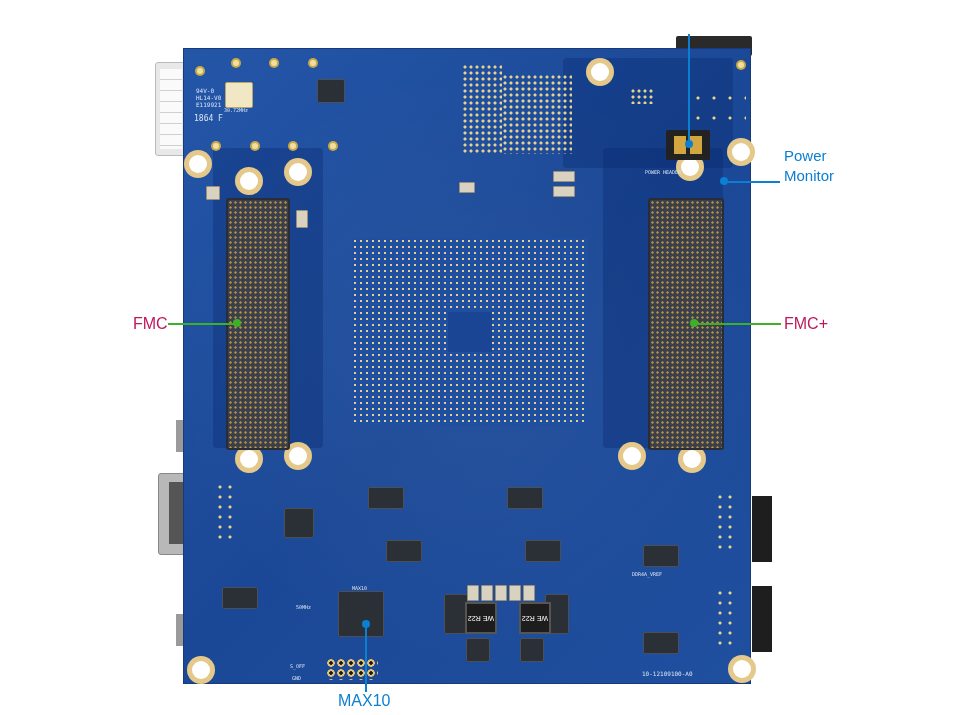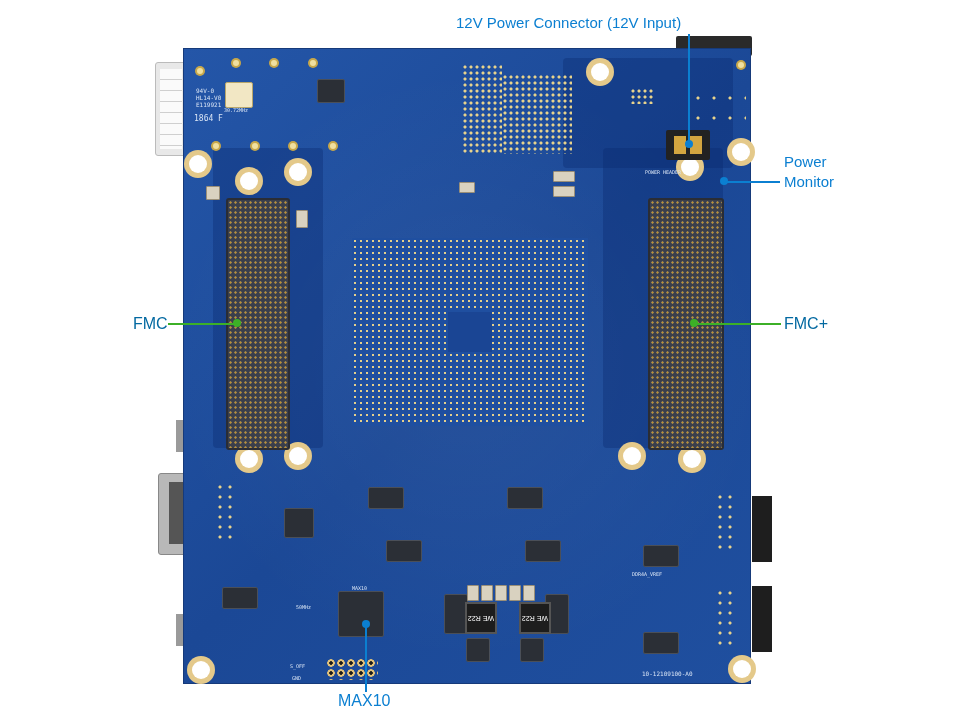--- a/index.html
+++ b/index.html
@@ -44,21 +44,21 @@
   .header-pins{position:absolute;left:326px;top:658px;width:52px;height:22px;
     background-image:radial-gradient(circle,#1b1b1b 1.5px,#e2c27a 2px,#e2c27a 3.5px,transparent 4px);background-size:10px 10px;}
   .power-header{position:absolute;left:666px;top:130px;width:44px;height:30px;background:#222;border-radius:2px;}
   .power-header::before,.power-header::after{content:"";position:absolute;top:6px;width:12px;height:18px;background:#d4a640;}
   .power-header::before{left:8px;}
   .power-header::after{right:8px;}
   .silk{position:absolute;color:#d8e4f5;font-size:6px;font-family:"DejaVu Sans Mono",monospace;white-space:nowrap;}
 
   .callout-label{position:absolute;font-size:15px;white-space:nowrap;line-height:18px;}
   .callout-label.blue{color:#0b7fd1;}
-  .callout-label.green{color:#0369a1;}
+  .callout-label.green{color:#be185d;}
   .line{position:absolute;}
   .line.blue{background:#0b7fd1;}
   .line.green{background:#3cb027;}
   .dot{position:absolute;width:8px;height:8px;border-radius:50%;}
   .dot.blue{background:#0b7fd1;}
   .dot.green{background:#3cb027;}
 </style>
 </head>
 <body>
 
@@ -161,25 +161,24 @@
   <div class="silk" style="left:194px;top:114px;font-size:8px;">1864 F</div>
   <div class="silk" style="left:224px;top:107px;font-size:5px;">30.72MHz</div>
   <div class="silk" style="left:645px;top:169px;font-size:5px;">POWER HEADER</div>
   <div class="silk" style="left:642px;top:670px;font-size:6px;">10-12109100-A0</div>
   <div class="silk" style="left:632px;top:571px;font-size:5px;">DDR4A_VREF</div>
   <div class="silk" style="left:296px;top:604px;font-size:5px;">50MHz</div>
   <div class="silk" style="left:290px;top:663px;font-size:5px;">S_OFF</div>
   <div class="silk" style="left:292px;top:675px;font-size:5px;">GND</div>
   <div class="silk" style="left:352px;top:585px;font-size:5px;">MAX10</div>
 
-  <div class="callout-label blue" style="left:456px;top:14px;">12V Power Connector (12V Input)</div>
   <div class="line blue" style="left:688px;top:34px;width:1.5px;height:110px;"></div>
   <div class="dot blue" style="left:685px;top:140px;"></div>
 
-  <div class="callout-label blue" style="left:784px;top:152px;line-height:20px;">
+  <div class="callout-label blue" style="left:784px;top:146px;line-height:20px;">
     <div>Power</div>
     <div>Monitor</div>
   </div>
   <div class="line blue" style="left:724px;top:181px;width:56px;height:1.5px;"></div>
   <div class="dot blue" style="left:720px;top:177px;"></div>
 
   <div class="callout-label green" style="left:133px;top:315px;font-size:16px;">FMC</div>
   <div class="line green" style="left:168px;top:323px;width:68px;height:1.5px;"></div>
   <div class="dot green" style="left:233px;top:319px;"></div>
 

